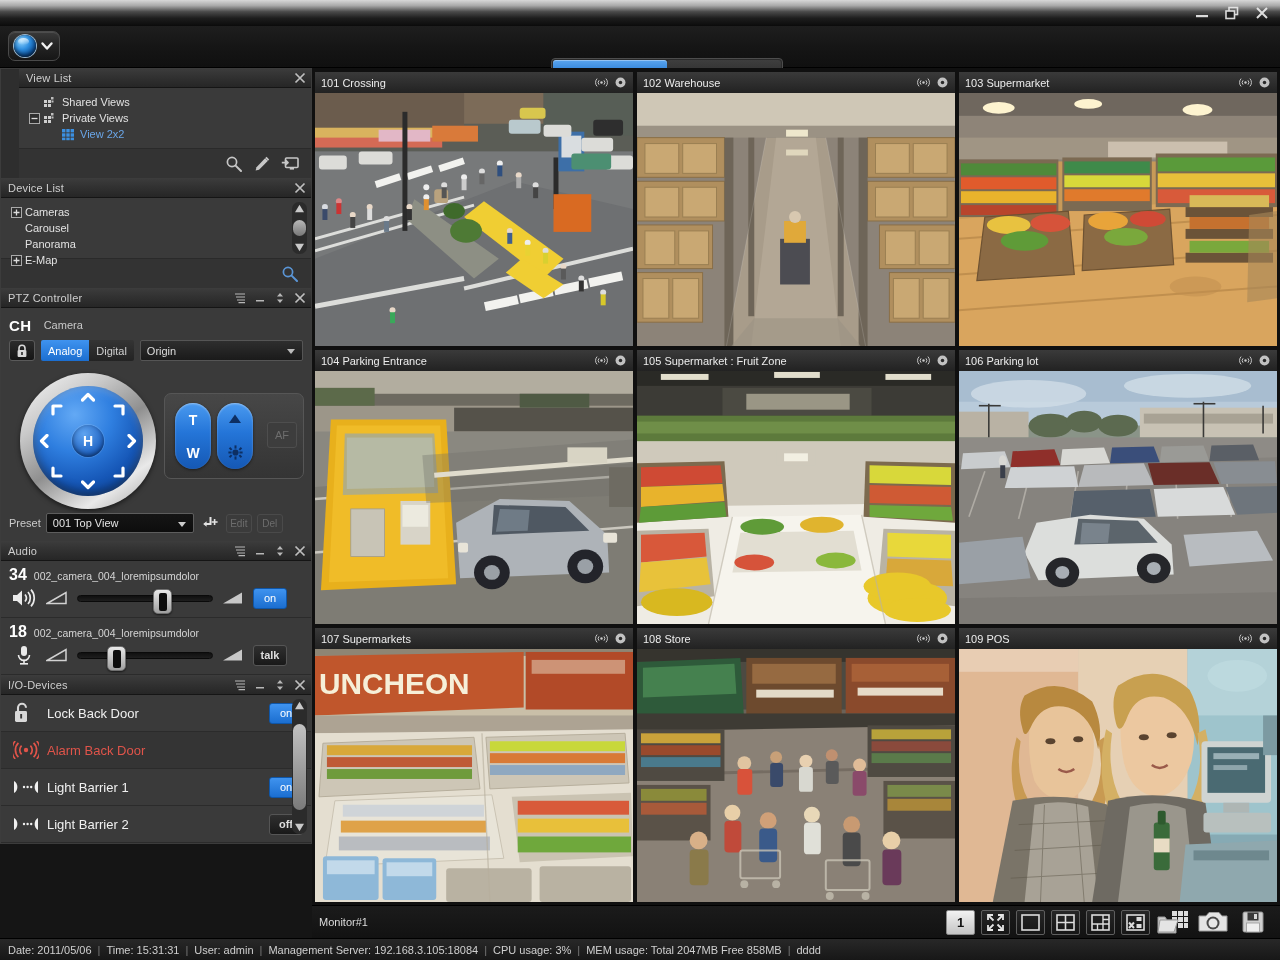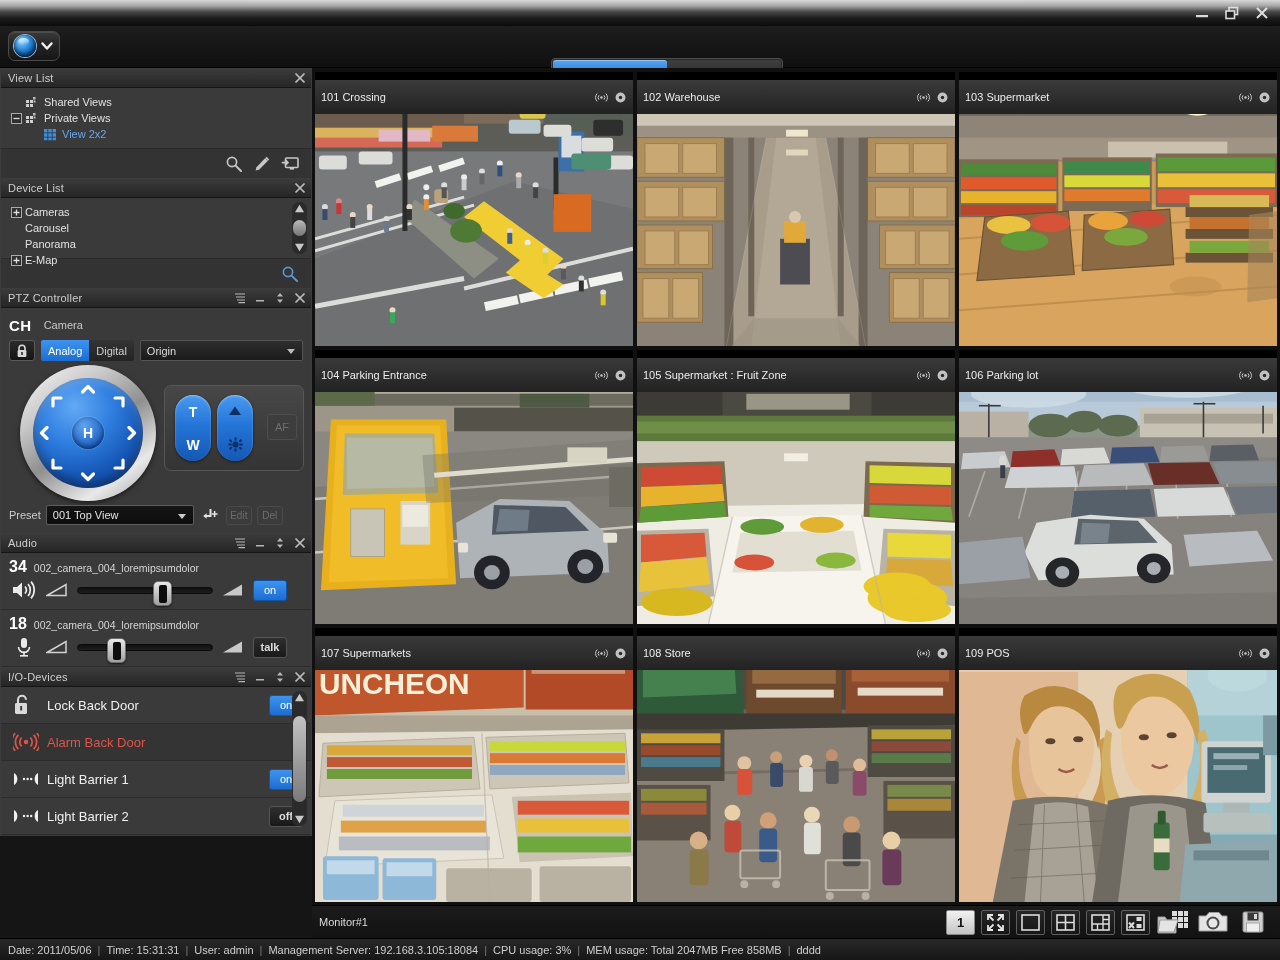--- a/index.html
+++ b/index.html
@@ -57,21 +57,21 @@
     flex:1; display:flex; align-items:center; justify-content:center;
     font-size:13px; color:#e8e8e8; border-radius:3px; cursor:pointer;
   }
   .tab.active { background:linear-gradient(180deg,#5aa5ef 0%,#2d7fd6 50%,#1f6ec4 100%); color:#fff;
                 box-shadow:inset 0 1px 0 rgba(255,255,255,.35); }
   .tab.inactive { background:linear-gradient(180deg,#3e3e3e 0%,#323232 50%,#272727 100%); }
 
   
   .sidebar { position:absolute; left:0; top:68px; width:312px; height:870px; background:#151515; }
   .panel { border:1px solid #3c3c3c; border-top:none; background:#2e2e2e; }
-  .panel:first-child { border-top:1px solid #3c3c3c; }
+  .panel:first-child { border-top:1px solid #3c3c3c;padding-left:18px; }
   .panel-head {
     height:19px; background:linear-gradient(180deg,#3b3b3b 0%,#303030 50%,#262626 100%);
     border-bottom:1px solid #151515;
     display:flex; align-items:center; padding:0 5px 0 7px;
     font-size:11px; color:#cfcfcf;
   }
   .panel-head .title { flex:1; letter-spacing:.2px; }
   .head-icons { display:flex; align-items:center; gap:8px; }
   .hicon { width:12px; height:12px; opacity:.85; }
   .panel-body { background:#3a3a3a; }
@@ -99,21 +99,21 @@
   }
   .scroll-v .arr { width:11px; height:9px; }
   .scroll-v .thumb { width:13px; height:16px; border-radius:7px;
     background:linear-gradient(180deg,#b9b9b9,#777); }
 
   
   .ptz-body { background:#3a3a3a; padding:7px 8px 8px 8px; }
   .ptz-row1 { display:flex; align-items:center; gap:12px; height:20px; margin-bottom:5px; }
   .ch { font-size:15px; font-weight:bold; color:#fff; letter-spacing:.5px; }
   .camlabel { font-size:11px; color:#c8c8c8; }
-  .ptz-row2 { display:flex; align-items:flex-start; gap:6px; }
+  .ptz-row2 { display:flex; align-items:flex-start; gap:6px; margin-bottom:8px; }
   .lockbtn {
     width:26px; height:21px; border:1px solid #5a5a5a; border-radius:3px;
     background:linear-gradient(180deg,#2b2b2b,#151515);
     display:flex; align-items:center; justify-content:center;
   }
   .segbtn { display:flex; height:21px; border-radius:2px; overflow:hidden; }
   .seg { padding:0 7px; display:flex; align-items:center; font-size:11px; }
   .seg.on { background:linear-gradient(180deg,#3f93ef,#1b6ed0); color:#fff; }
   .seg.off { background:linear-gradient(180deg,#343434,#232323); color:#d0d0d0; }
   .sel {
@@ -215,23 +215,23 @@
     background:#2b2b2b; border-radius:7px; display:flex; flex-direction:column;
     align-items:center; justify-content:space-between; padding:2px 0; }
   .io-scroll .thumb { width:13px; height:86px; border-radius:7px;
     background:linear-gradient(180deg,#c2c2c2,#7a7a7a); }
 
   
   .grid-area { position:absolute; left:312px; top:68px; width:968px; height:837px; background:#101010; }
   .vgrid { position:absolute; left:3px; top:4px; width:962px; height:830px;
     display:grid; grid-template-columns:repeat(3,1fr); grid-template-rows:repeat(3,1fr); gap:4px; }
   .tile { position:relative; background:#000; overflow:hidden; }
-  .tile-head { position:absolute; left:0; top:0; width:100%; height:34px; z-index:3;
+  .tile-head { position:absolute; left:0; top:0; width:100%; height:21px; z-index:3;
     background:linear-gradient(180deg,#3a3a3a 0%,#2d2d2d 55%,#222 100%);
-    display:flex; align-items:center; padding:0 6px;margin-top:8px; }
+    display:flex; align-items:center; padding:0 6px; }
   .tile-title { flex:1; font-size:11px; color:#ececec; white-space:nowrap; overflow:hidden; }
   .tile-icons { display:flex; align-items:center; gap:6px; }
   .ti { width:13px; height:11px; opacity:.9; }
   .tile-video { position:absolute; left:0; top:18px; right:0; bottom:0; overflow:hidden;text-align:right; }
   .tile-video svg { display:block; width:100%; height:100%; }
 
   
   .gridbar { position:absolute; left:312px; top:905px; width:968px; height:33px;
     background:linear-gradient(180deg,#1b1b1b,#121212); border-top:1px solid #000;
     display:flex; align-items:center; }

